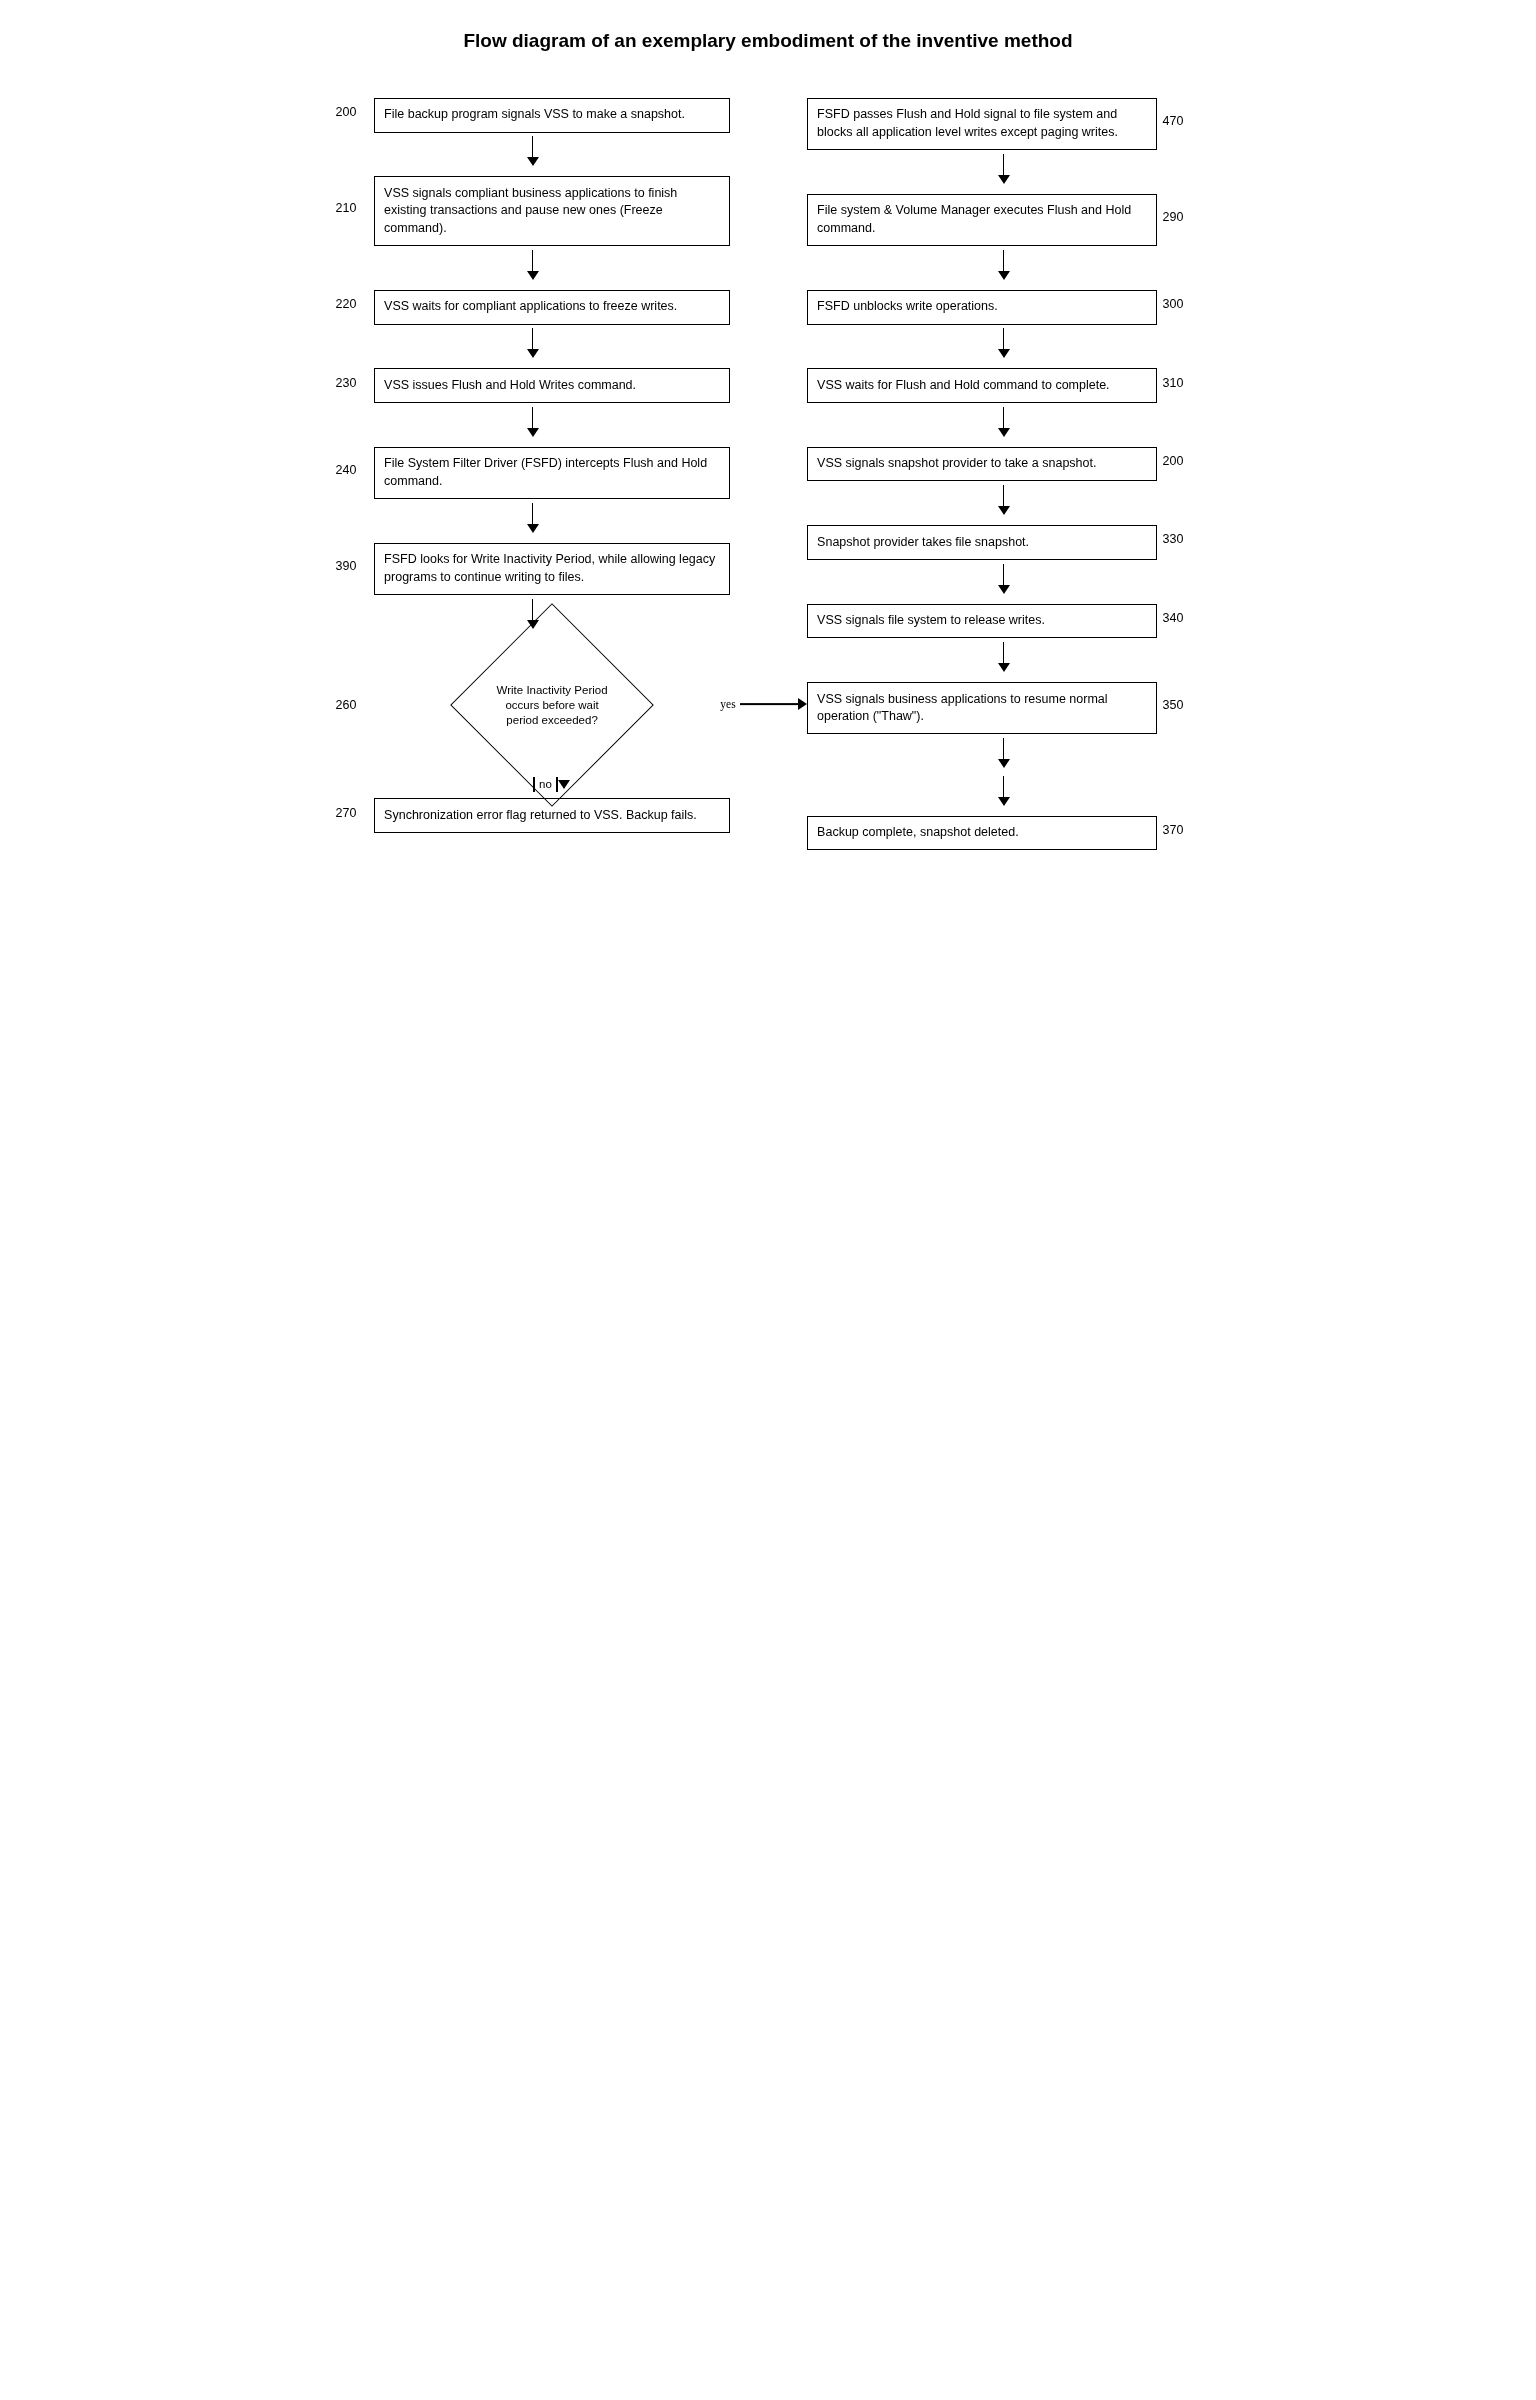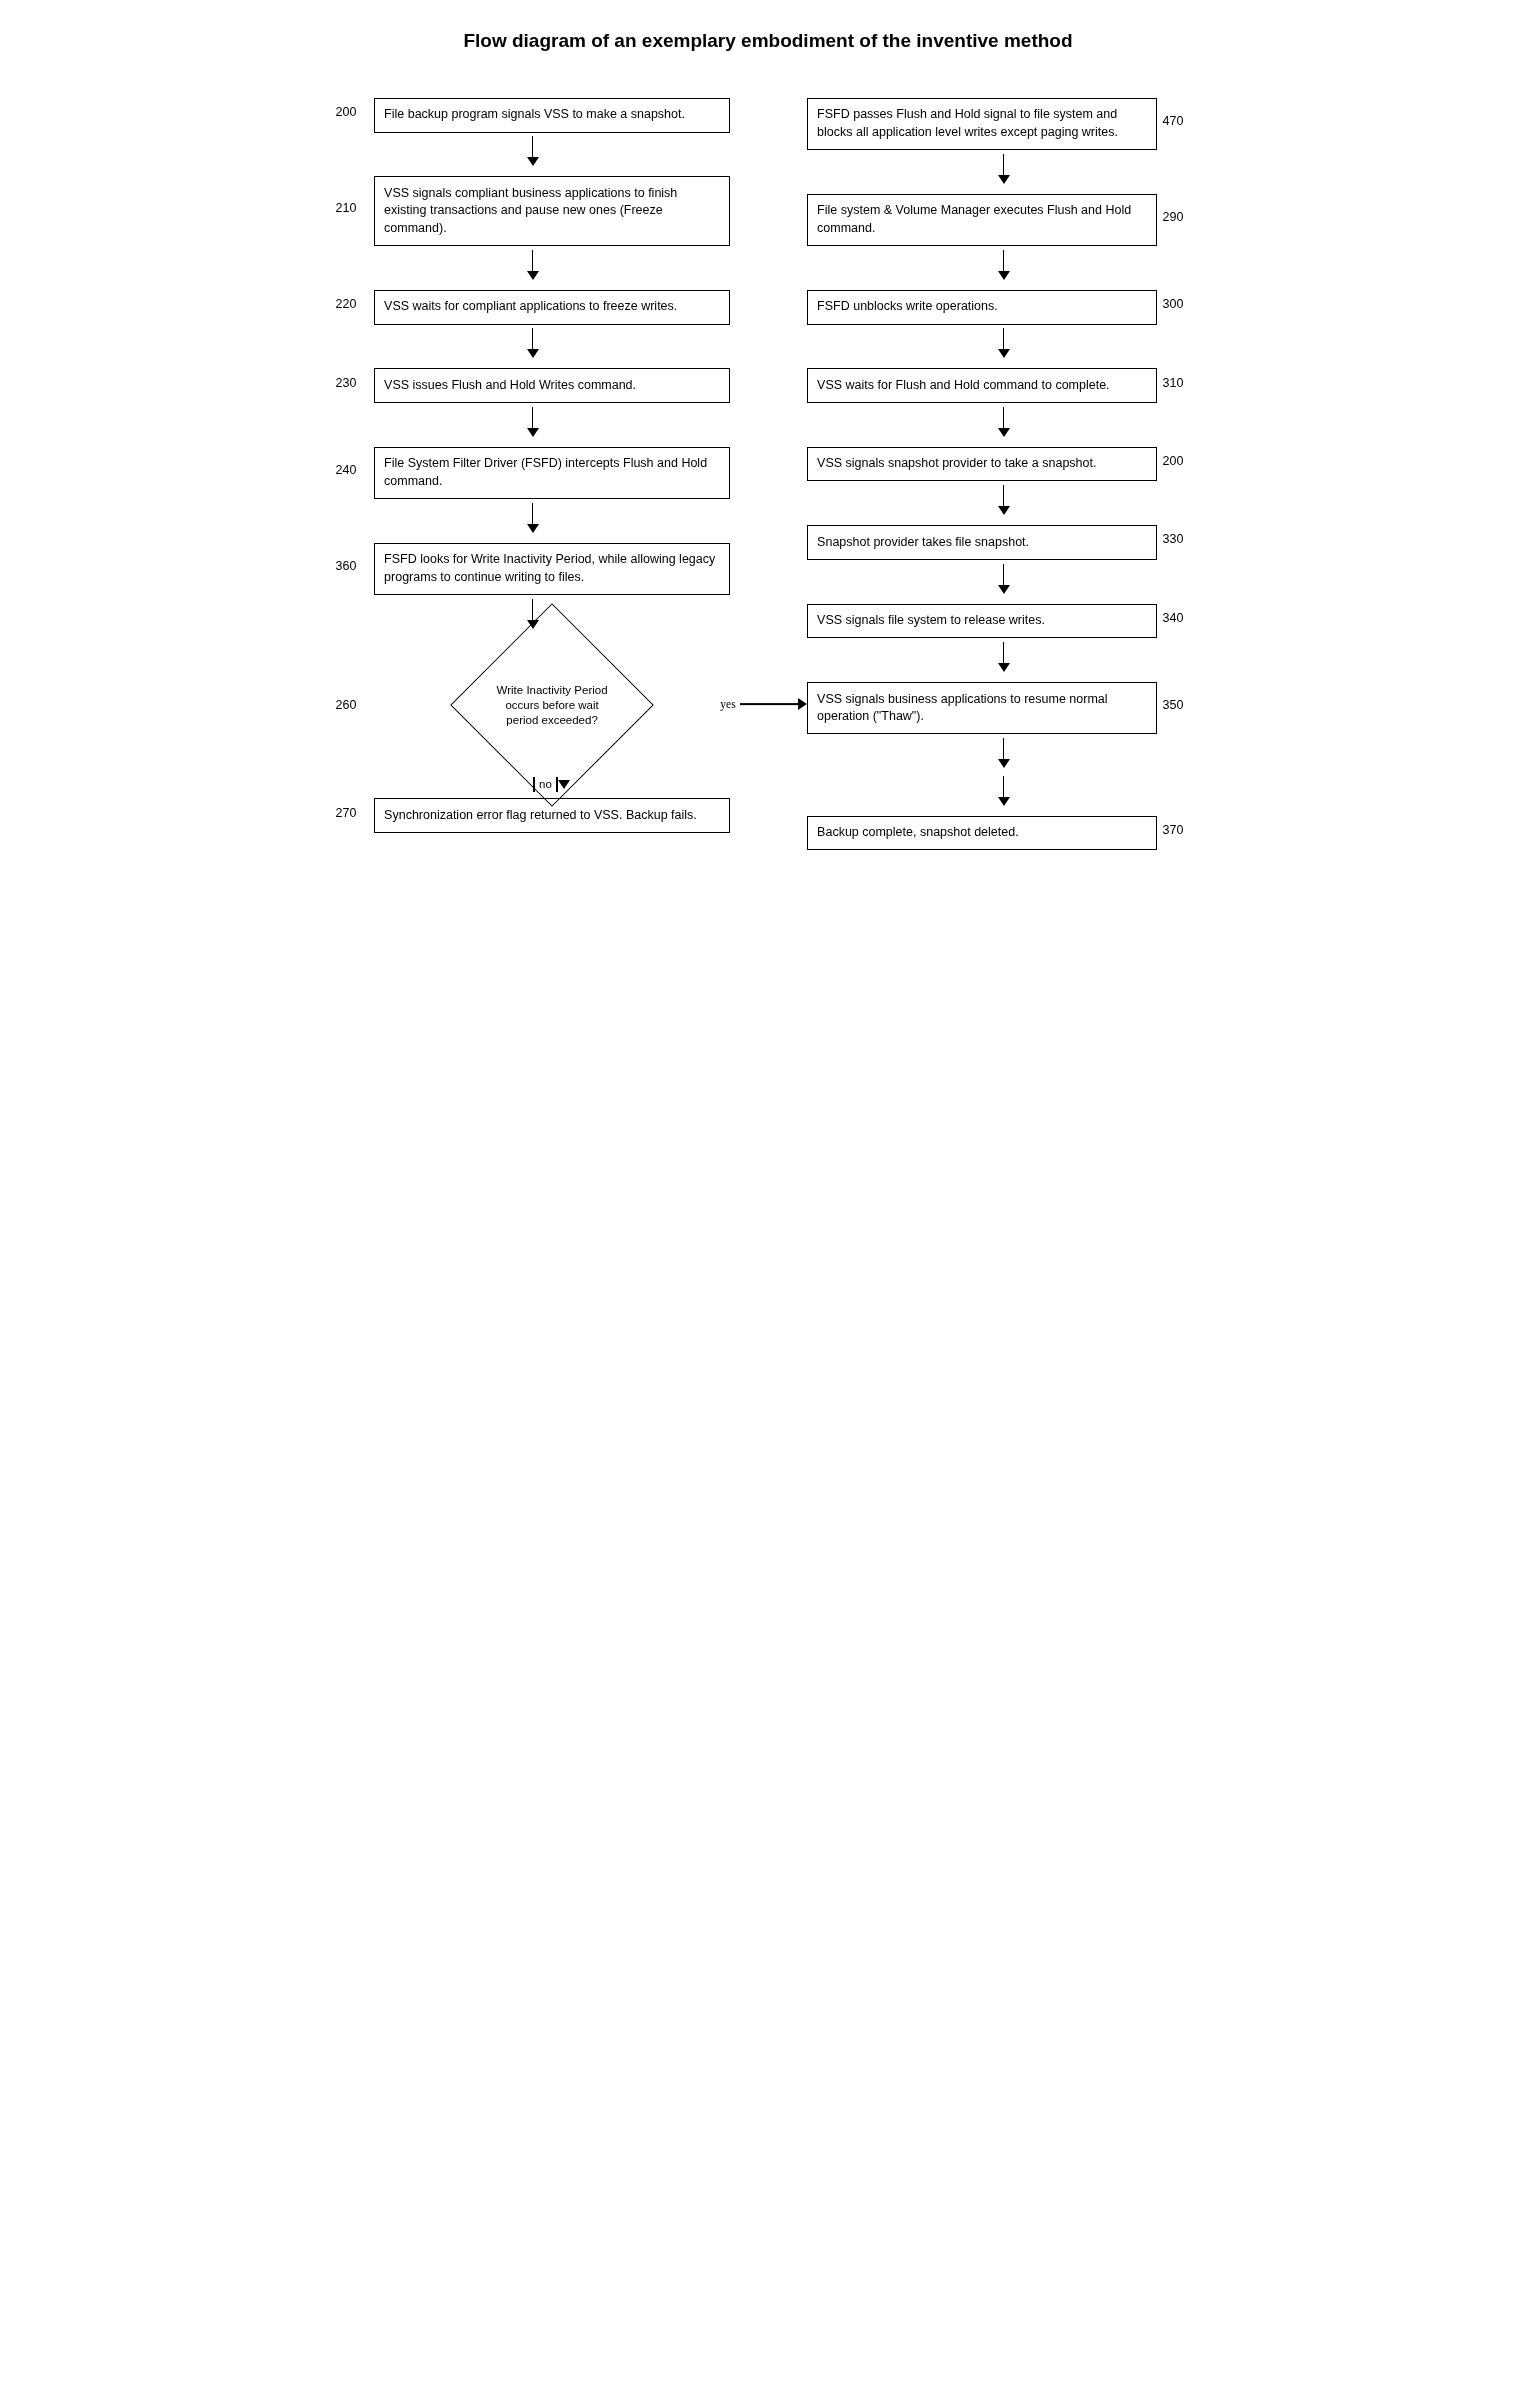--- a/index.html
+++ b/index.html
@@ -175,21 +175,21 @@
         <div class="step-label">240</div>
         <div class="box box-wrapper">File System Filter Driver (FSFD) intercepts Flush and Hold command.</div>
       </div>
 
       <div class="arrow-down">
         <div class="arrow-line"></div>
         <div class="arrow-head"></div>
       </div>
 
       <div class="step-with-label">
-        <div class="step-label">360</div>
+        <div class="step-label">390</div>
         <div class="box box-wrapper">FSFD looks for Write Inactivity Period, while allowing legacy programs to continue writing to files.</div>
       </div>
 
       <div class="arrow-down">
         <div class="arrow-line"></div>
         <div class="arrow-head"></div>
       </div>
 
       <div style="display:flex;align-items:center;width:100%;position:relative;">
         <div class="step-label">260</div>

